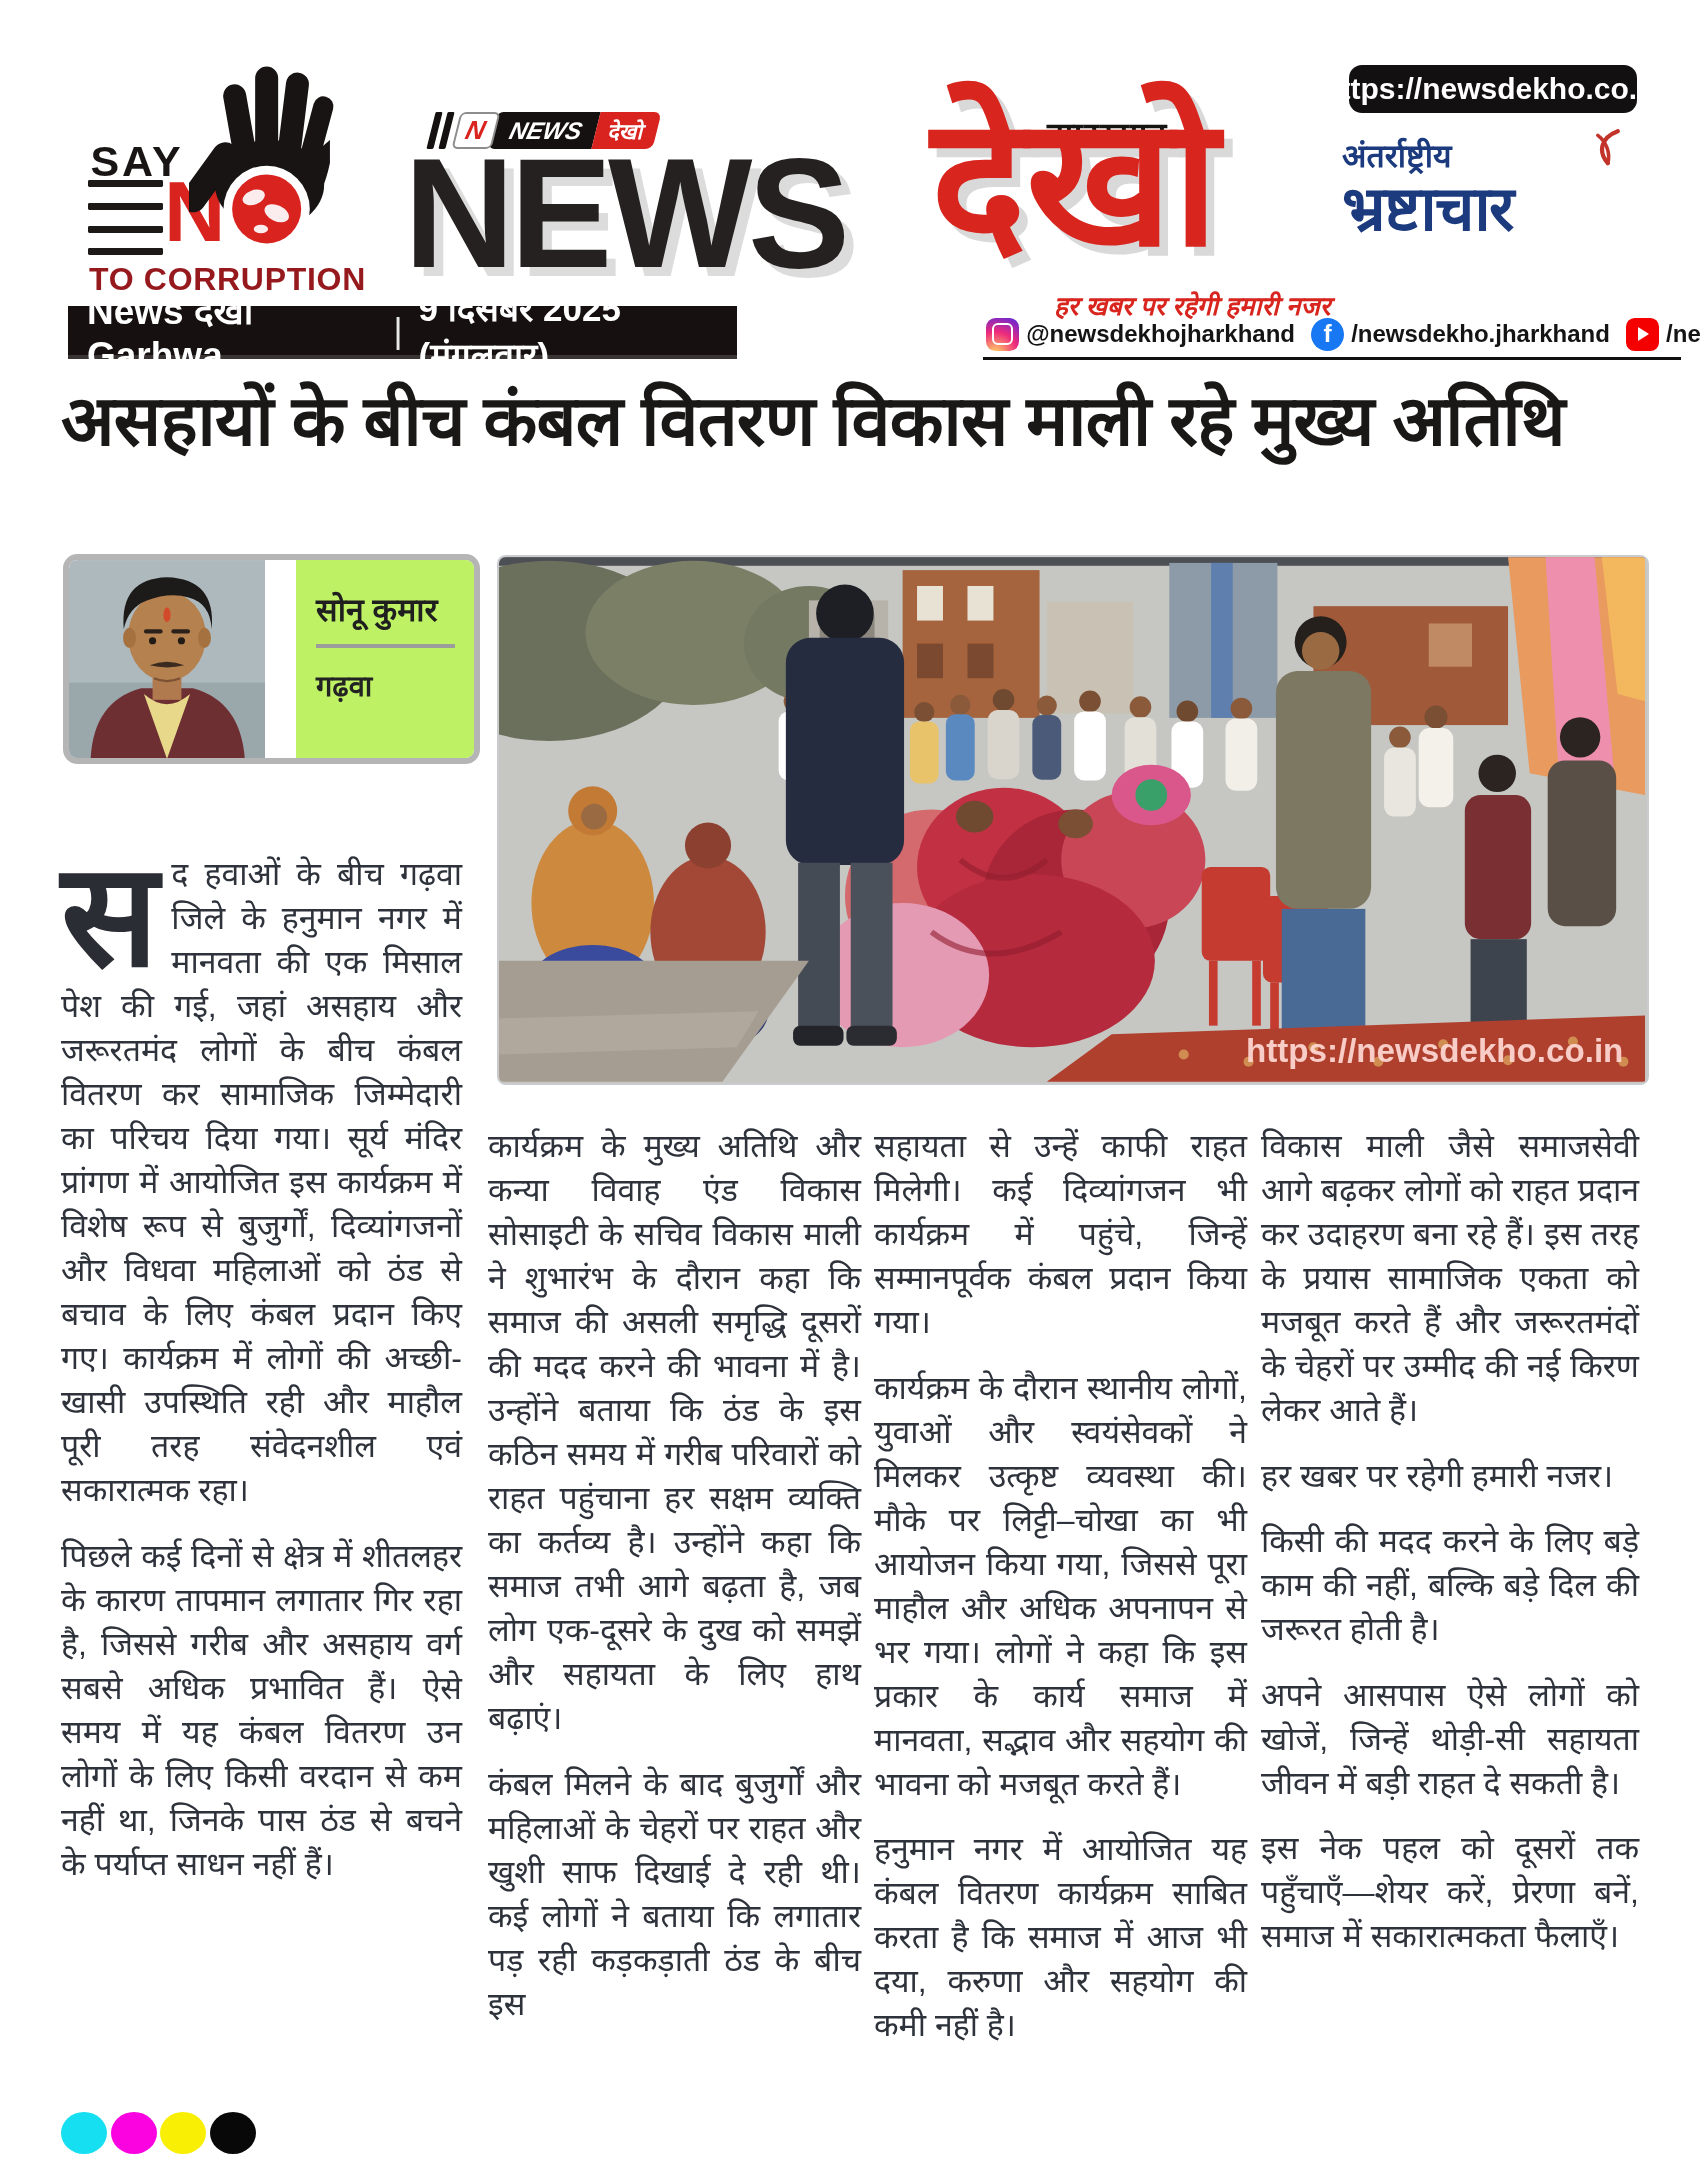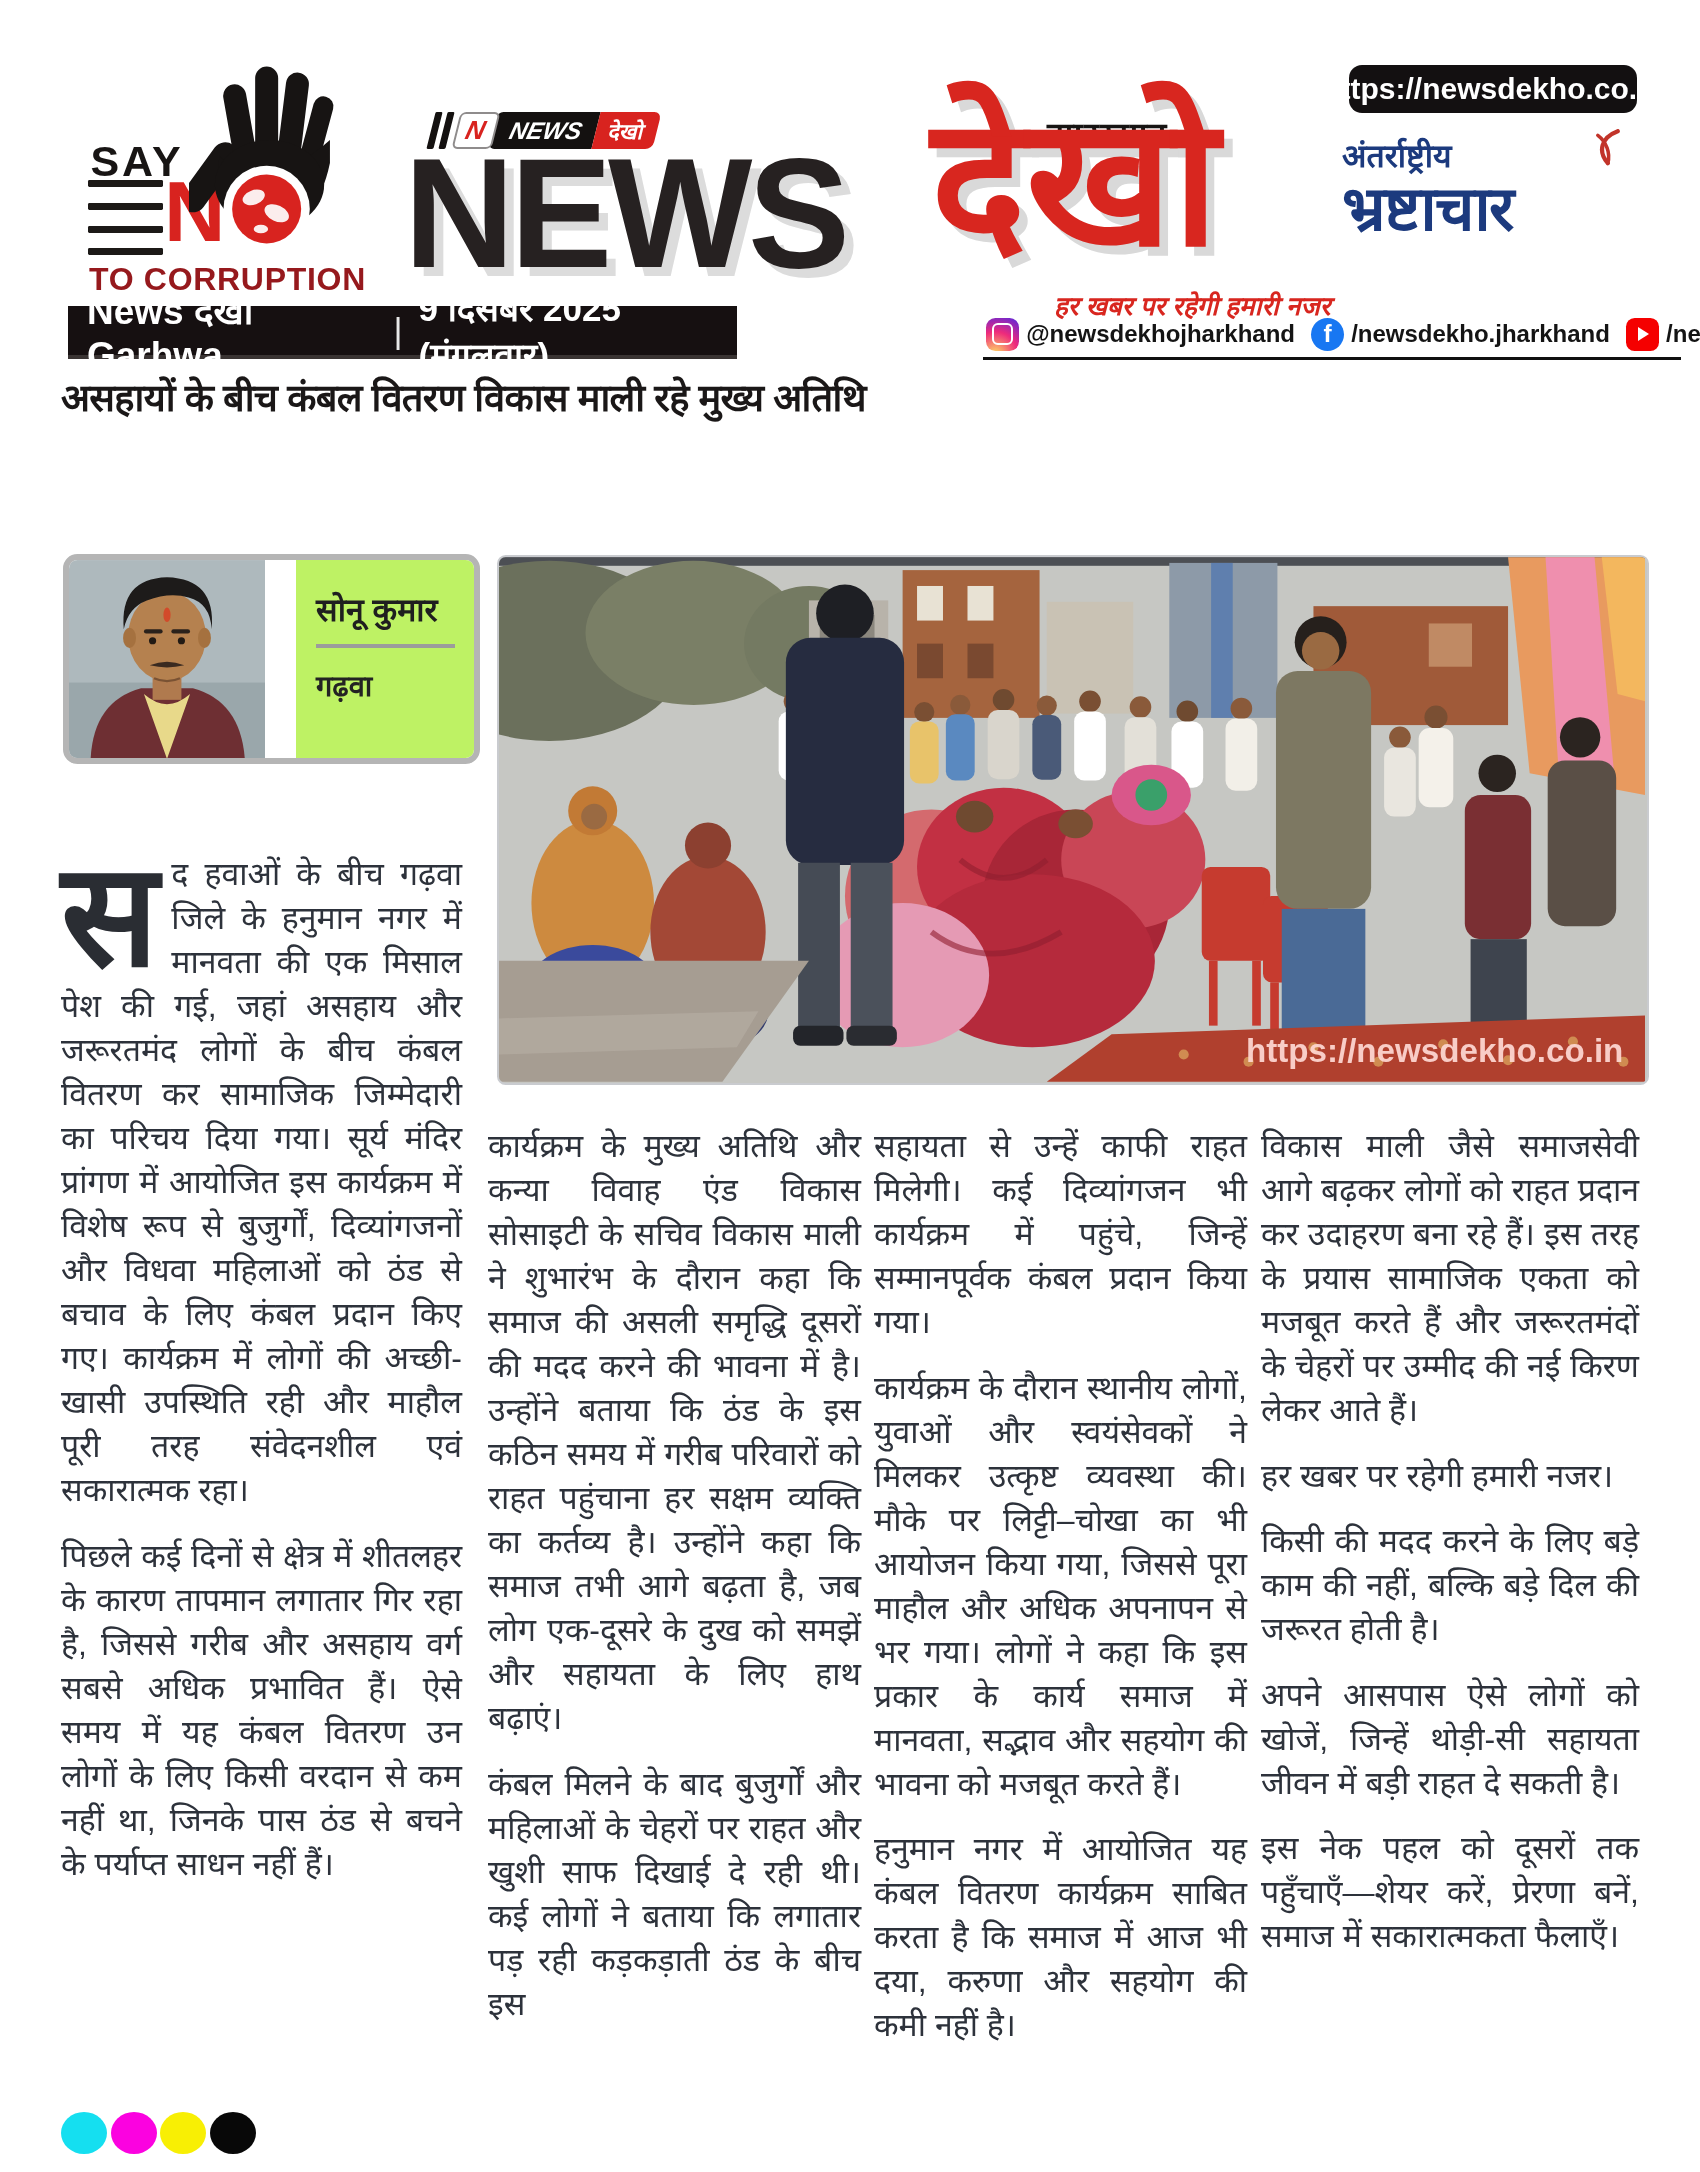--- a/index.html
+++ b/index.html
@@ -55,21 +55,21 @@
   .icn{width:33px;height:33px;border-radius:50%;display:flex;align-items:center;justify-content:center;
        color:#fff;font-weight:900;flex:0 0 auto;}
   .icn-ig{border-radius:9.4px;background:radial-gradient(circle at 28% 110%,#fdc468 8%,#ee2a7b 52%,#6228d7 95%);}
   .icn-ig span{display:block;width:17.3px;height:17.3px;border:2.9px solid #fff;border-radius:5.8px;}
   .icn-fb{background:#1877f2;font-size:24.5px;}
   .icn-yt{border-radius:8.6px;background:#f50000;}
   .icn-yt span{display:block;width:0;height:0;border-left:11.5px solid #fff;border-top:7.2px solid transparent;border-bottom:7.2px solid transparent;margin-left:2.9px;}
   #socialrule{left:983px;top:357px;width:698px;height:2.9px;background:#101010;}
 
   
-  #headline{left:61px;top:370px;width:1593px;font-size:38px;font-weight:900;color:#1a1717;
+  #headline{left:61px;top:370px;width:1593px;font-size:70px;font-weight:900;color:#1a1717;
             white-space:nowrap;letter-spacing:-0.7px;}
   #subheadline{left:61px;top:497px;width:1600px;font-size:32px;font-weight:800;color:#121212;white-space:nowrap;}
 
   
   #authorcard{left:63px;top:554px;width:417px;height:210px;background:#ffffff;border:6.5px solid #b5b5b5;
               border-radius:14.4px;box-sizing:border-box;display:flex;overflow:hidden;}
   #authorcard .info{flex:1;background:#bef264;padding:27px 19px 0 20px;margin-left:31px;}
   #authorcard .name{font-size:32px;font-weight:900;color:#1f1f1f;}
   #authorcard .rule{height:3.6px;background:#9c9c9c;margin:14.4px 0 17.3px 0;width:100%;}
   #authorcard .loc{font-size:29px;font-weight:700;color:#232323;}

